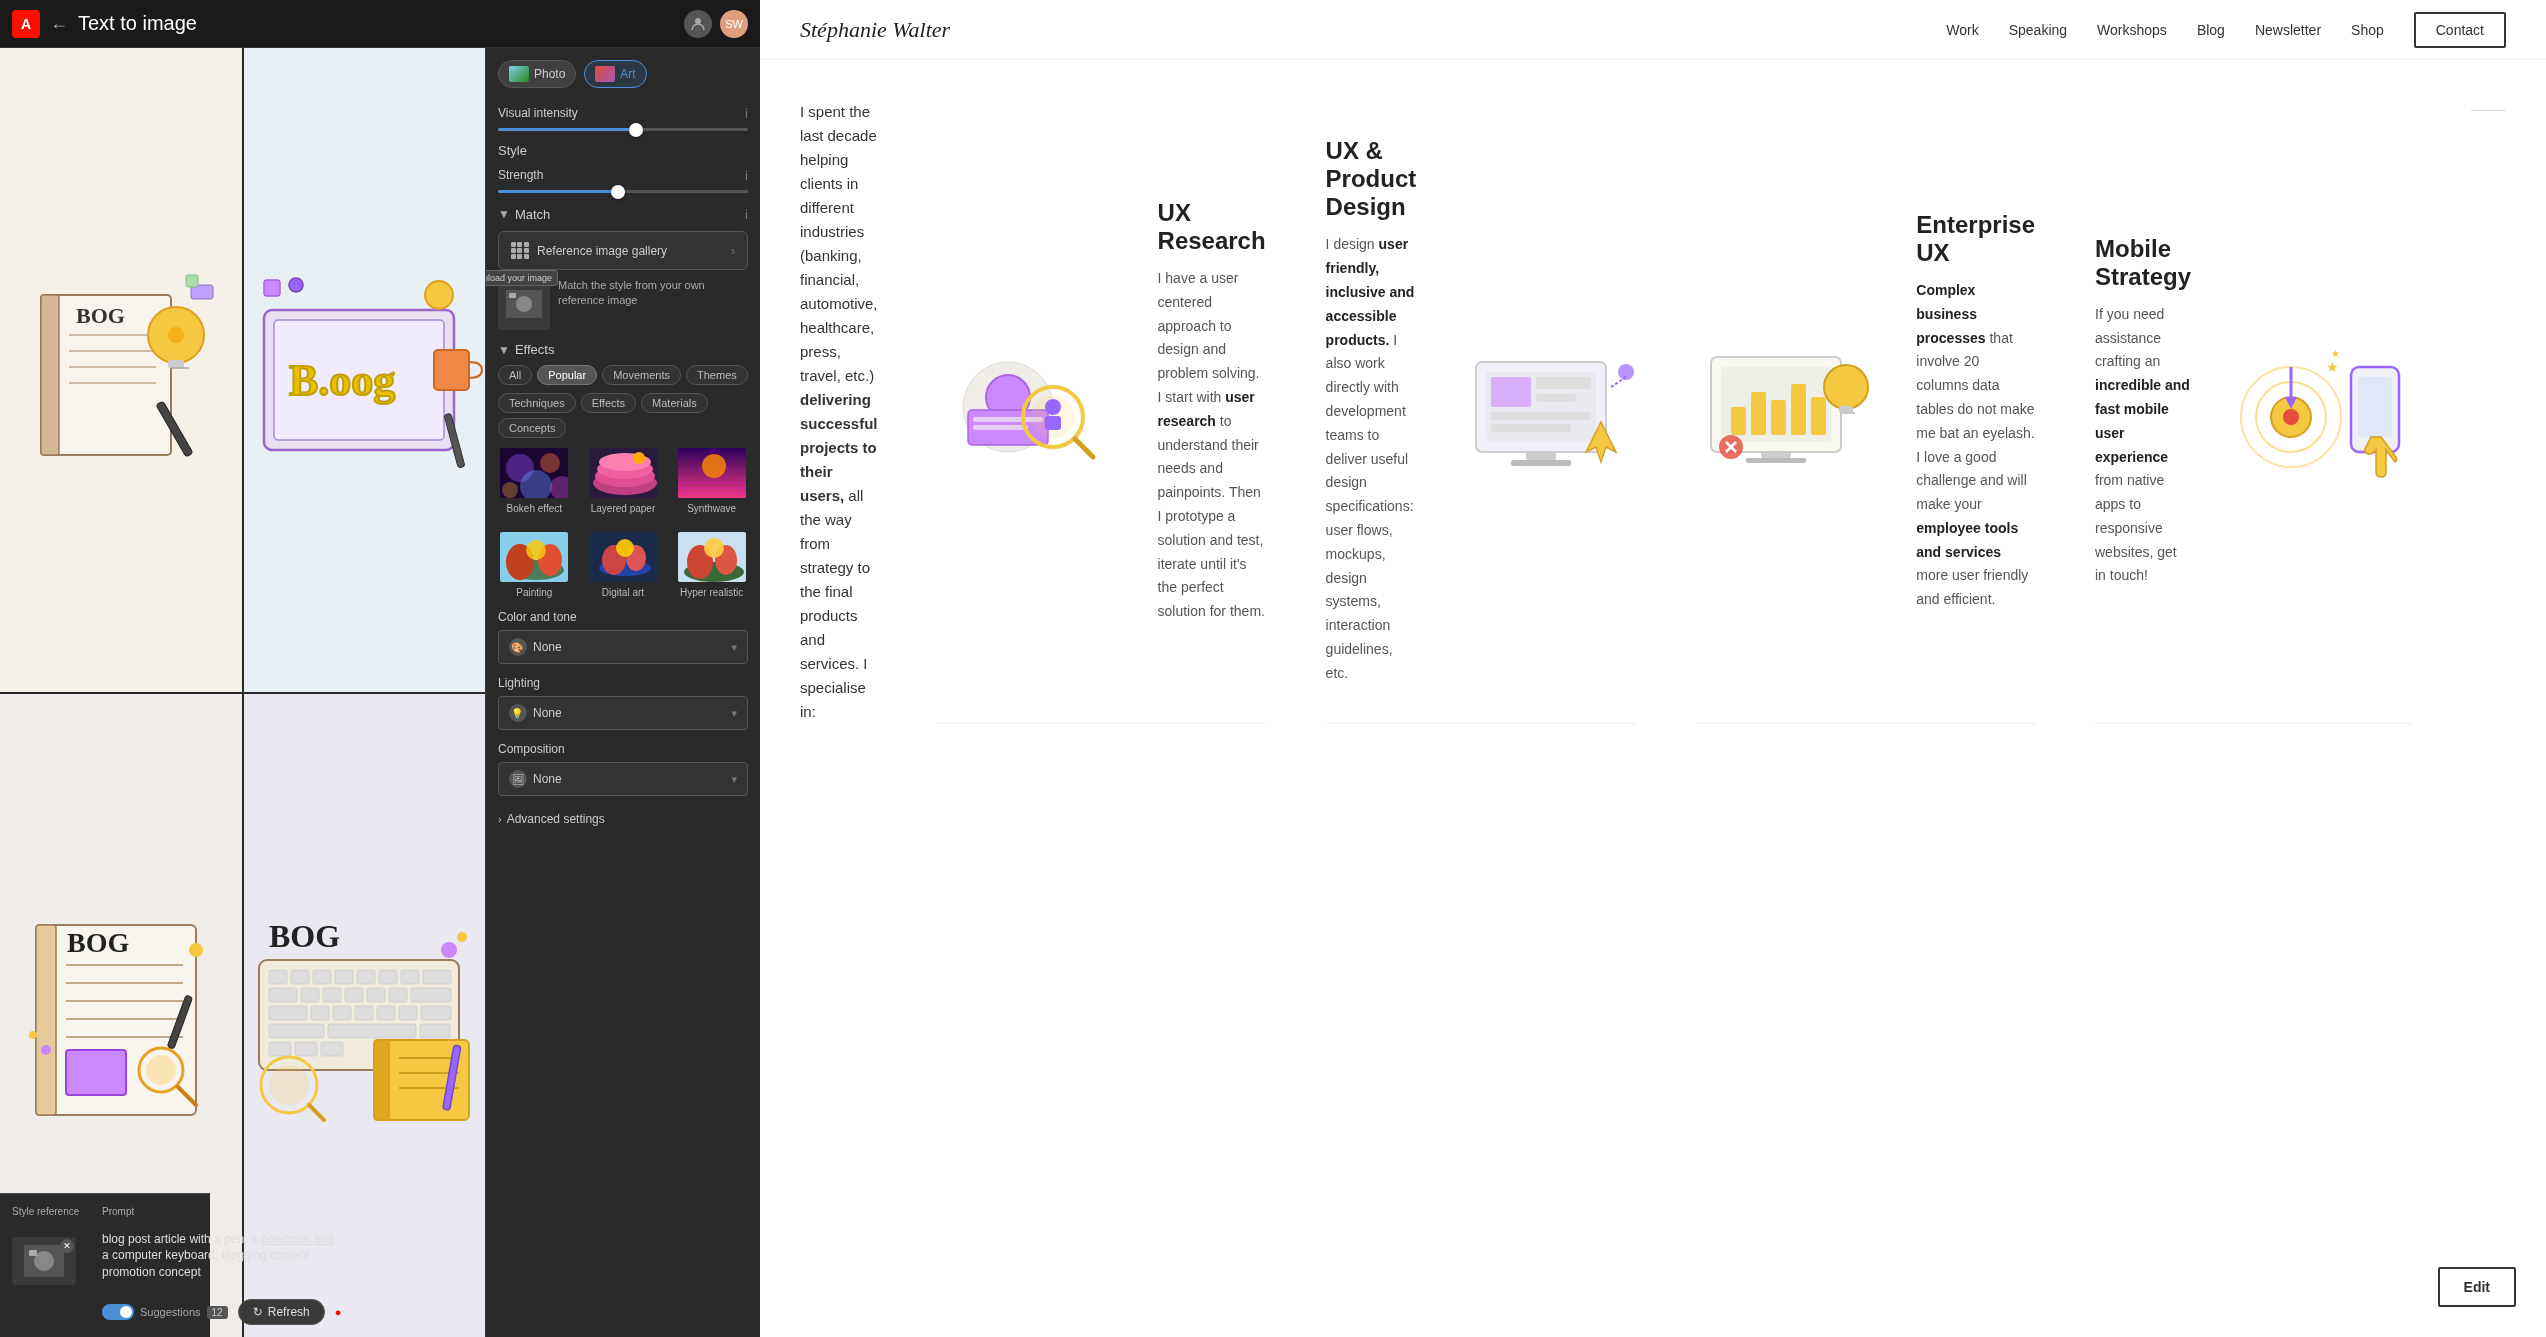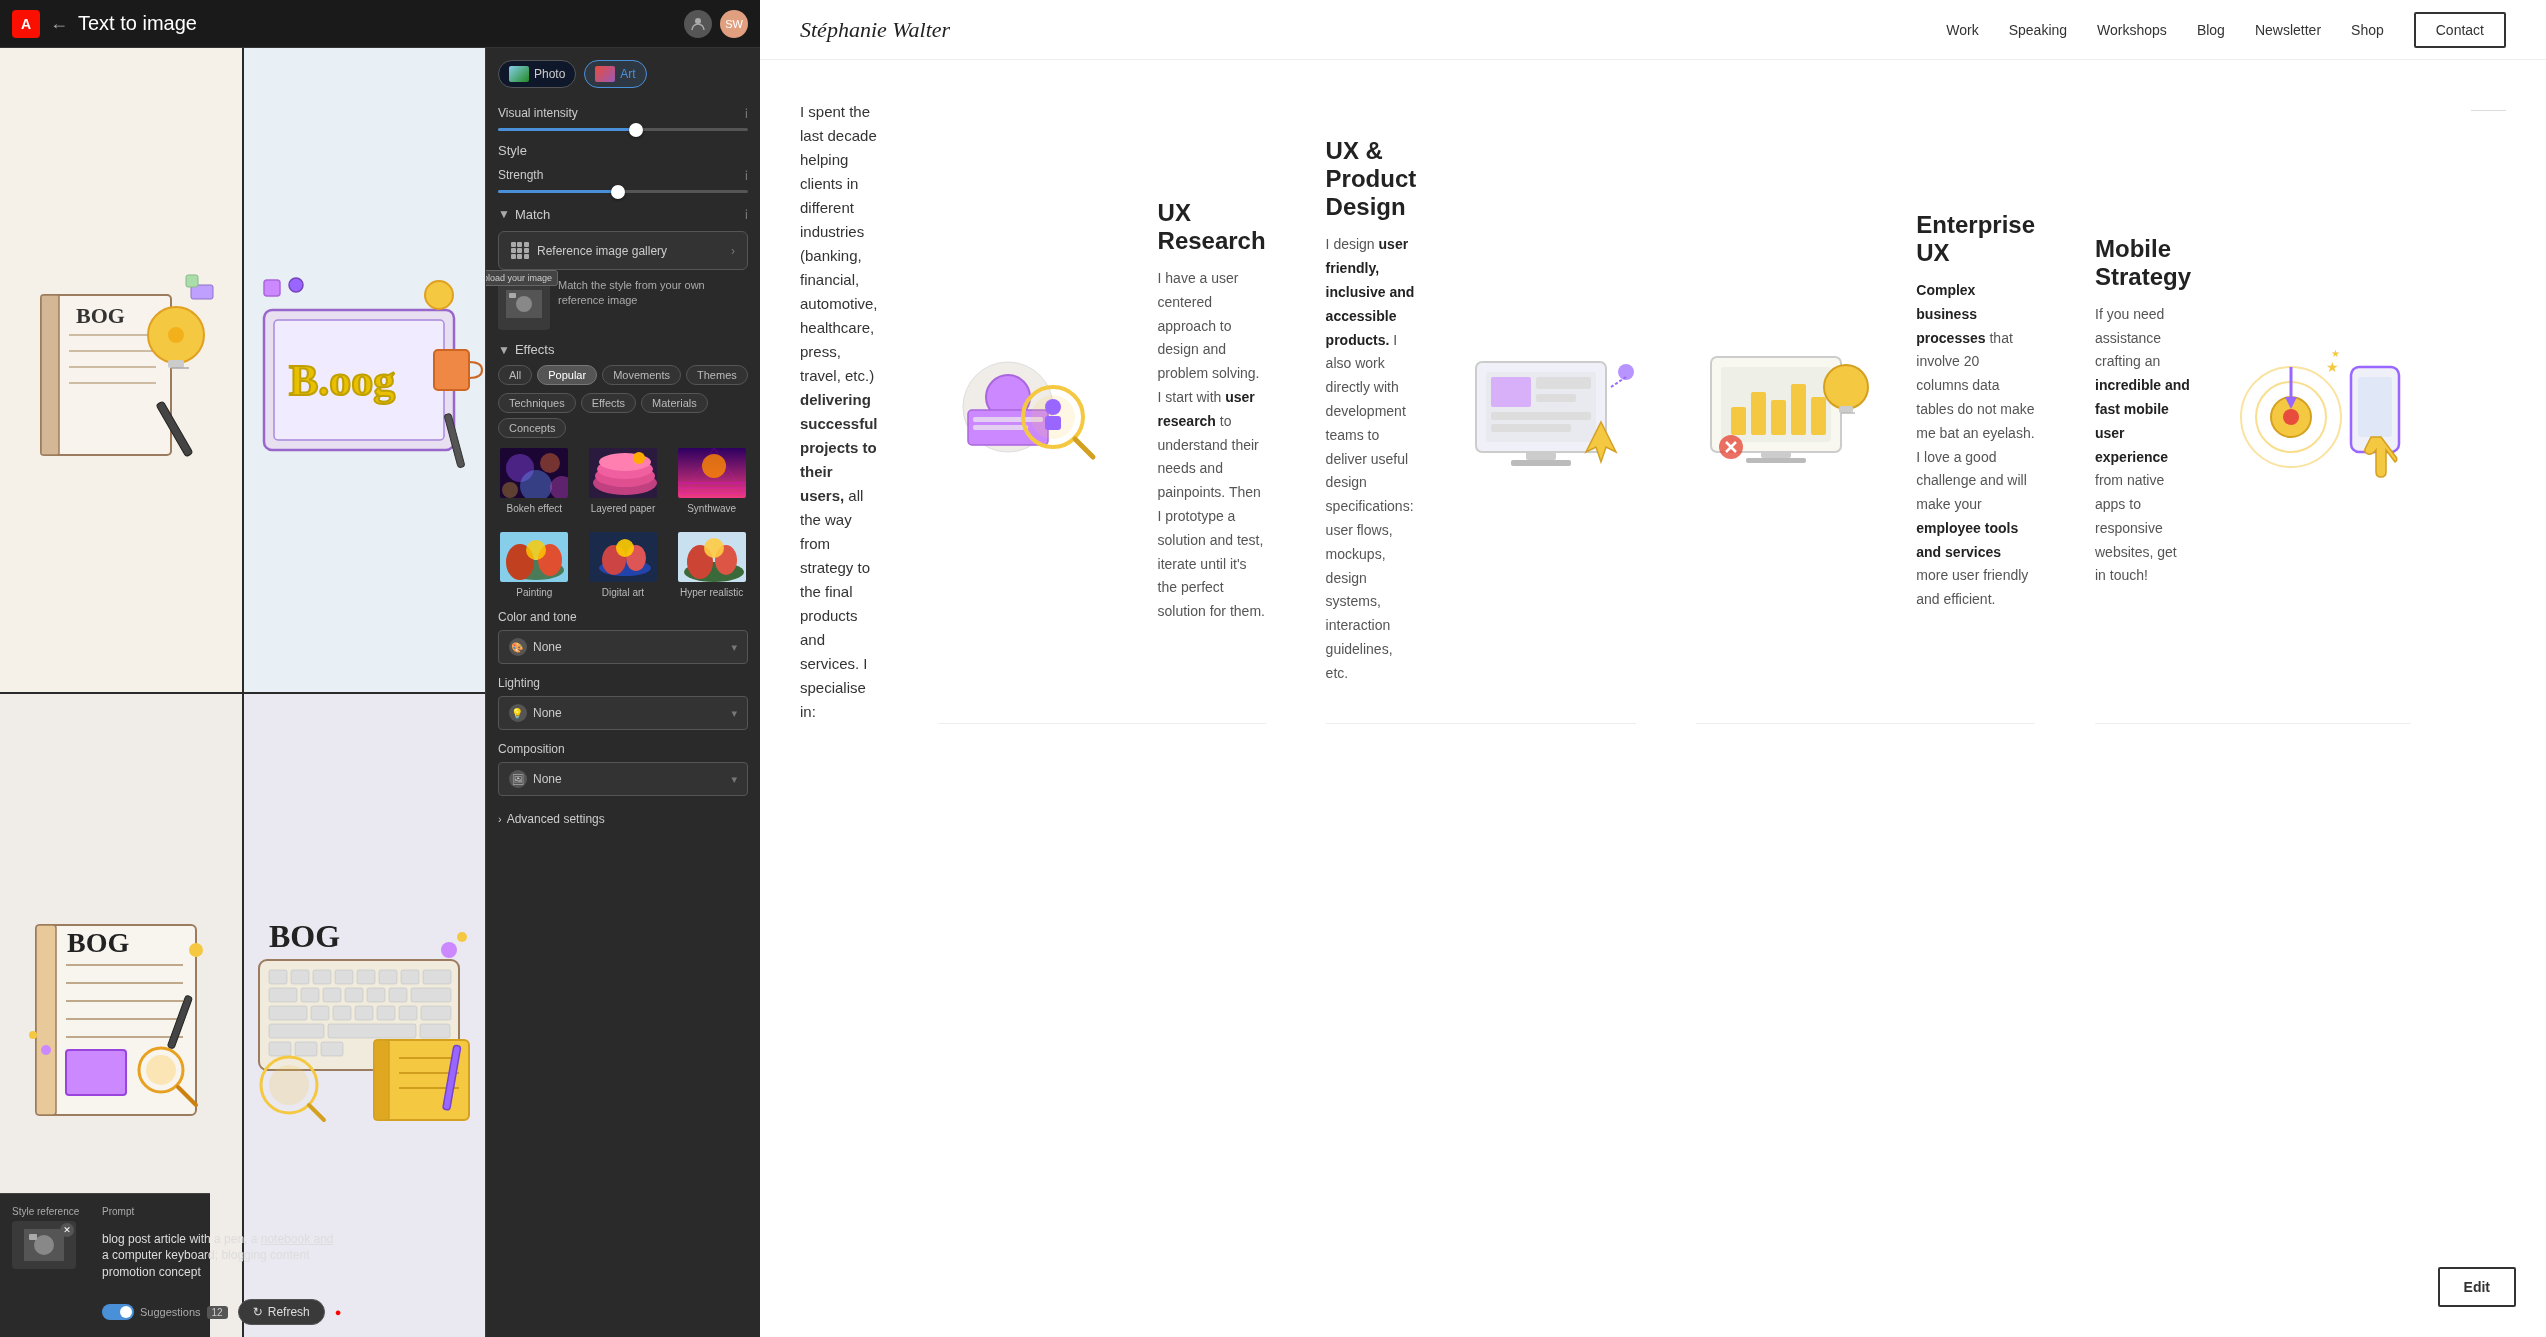--- a/index.html
+++ b/index.html
@@ -107,21 +107,21 @@
       background: #2a2a2a;
       border-top: 1px solid #444;
       padding: 12px;
       display: flex;
       gap: 10px;
     }
 
     .style-ref-box {
       display: flex;
       flex-direction: column;
-      gap: 4px;
+      gap: 20px;
       min-width: 80px;
     }
 
     .style-ref-label {
       color: #aaa;
       font-size: 10px;
     }
 
     .style-ref-thumb {
       width: 64px;
@@ -250,21 +250,21 @@
     .content-tab {
       display: flex;
       align-items: center;
       gap: 5px;
       padding: 5px 10px;
       border-radius: 16px;
       border: 1px solid #555;
       color: #ccc;
       font-size: 12px;
       cursor: pointer;
-      background: #0f172a;
+      background: #404040;
     }
 
     .content-tab.active {
       border-color: #4a90d9;
       background: rgba(74, 144, 217, 0.15);
       color: #4a90d9;
     }
 
     .tab-thumb {
       width: 20px;

